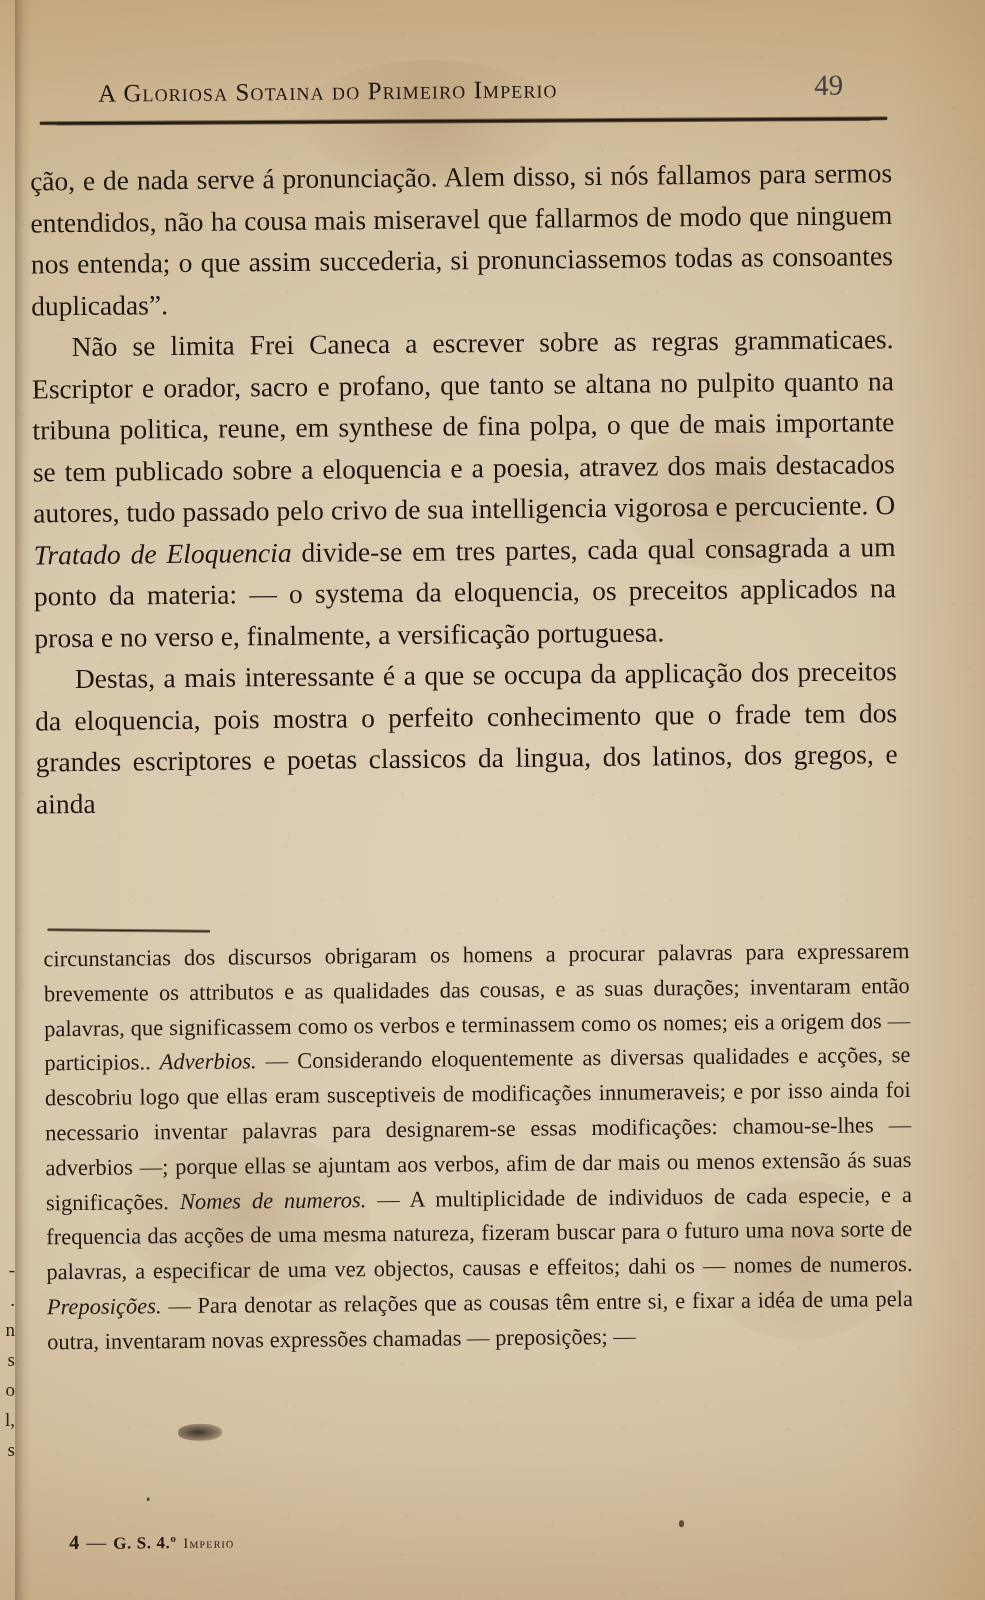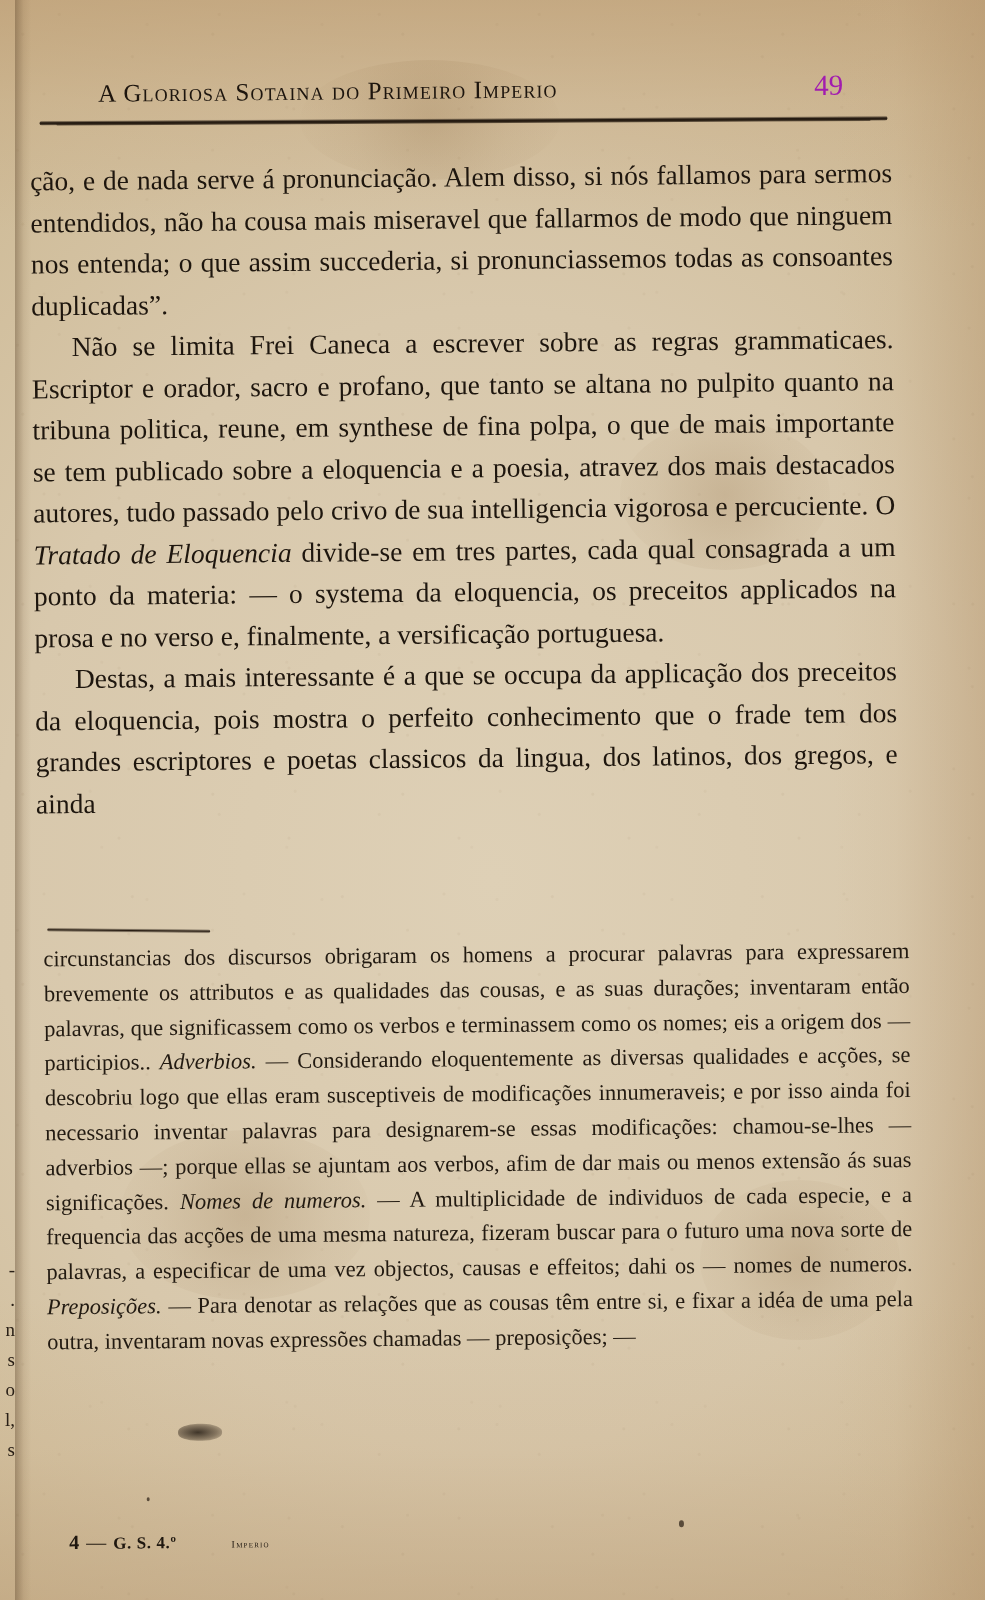--- a/index.html
+++ b/index.html
@@ -122,21 +122,21 @@
   }
   .runhead-title {
     font-variant: small-caps;
     font-size: 25px;
     letter-spacing: 1.1px;
     color: #1d150e;
     white-space: nowrap;
   }
   .runhead-folio {
     font-size: 29px;
-    color: #a21caf;
+    color: #404040;
     padding-left: 18px;
   }
   .rule-head {
     position: absolute;
     left: 46px;
     top: 118px;
     width: 848px;
     height: 5px;
     background: linear-gradient(to bottom, rgba(28,20,12,0.05), #241a11 42%, #2c2116 70%, rgba(28,20,12,0.08));
     border-radius: 3px;
@@ -218,24 +218,23 @@
   }
   .sig-num { font-size: 20px; font-weight: bold; }
   .sig-dash { font-size: 20px; }
   .sig-mark {
     font-size: 17px;
     font-variant: small-caps;
     letter-spacing: 0.6px;
     font-weight: bold;
   }
   .sig-imprint {
-    font-size: 10px;
+    font-size: 14px;
     font-variant: small-caps;
     letter-spacing: 1.2px;
-    margin-left: 48px;
   }
 
   
   .speck {
     position: absolute;
     width: 5px; height: 7px;
     background: rgba(40,28,18,0.7);
     border-radius: 50%;
     pointer-events: none;
   }

